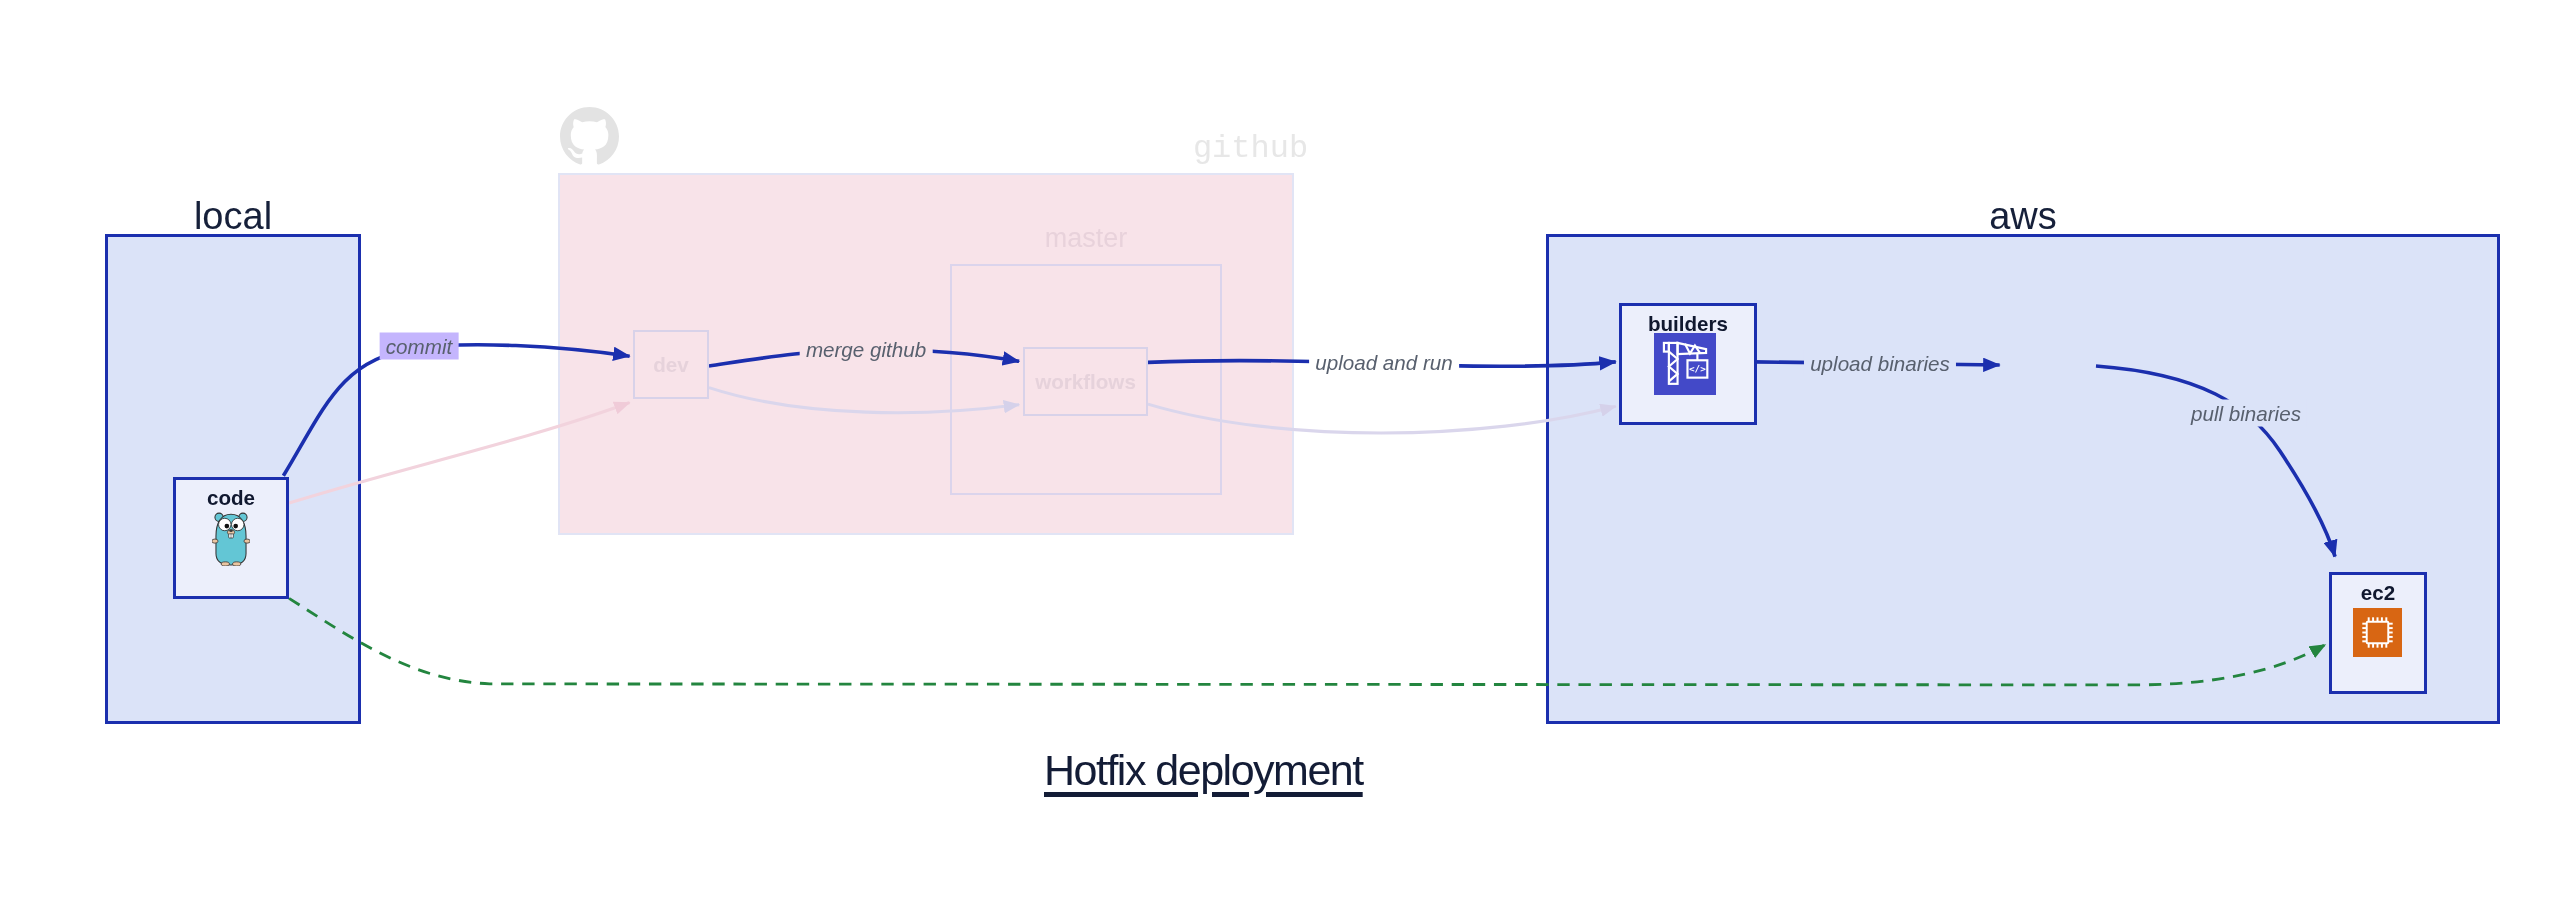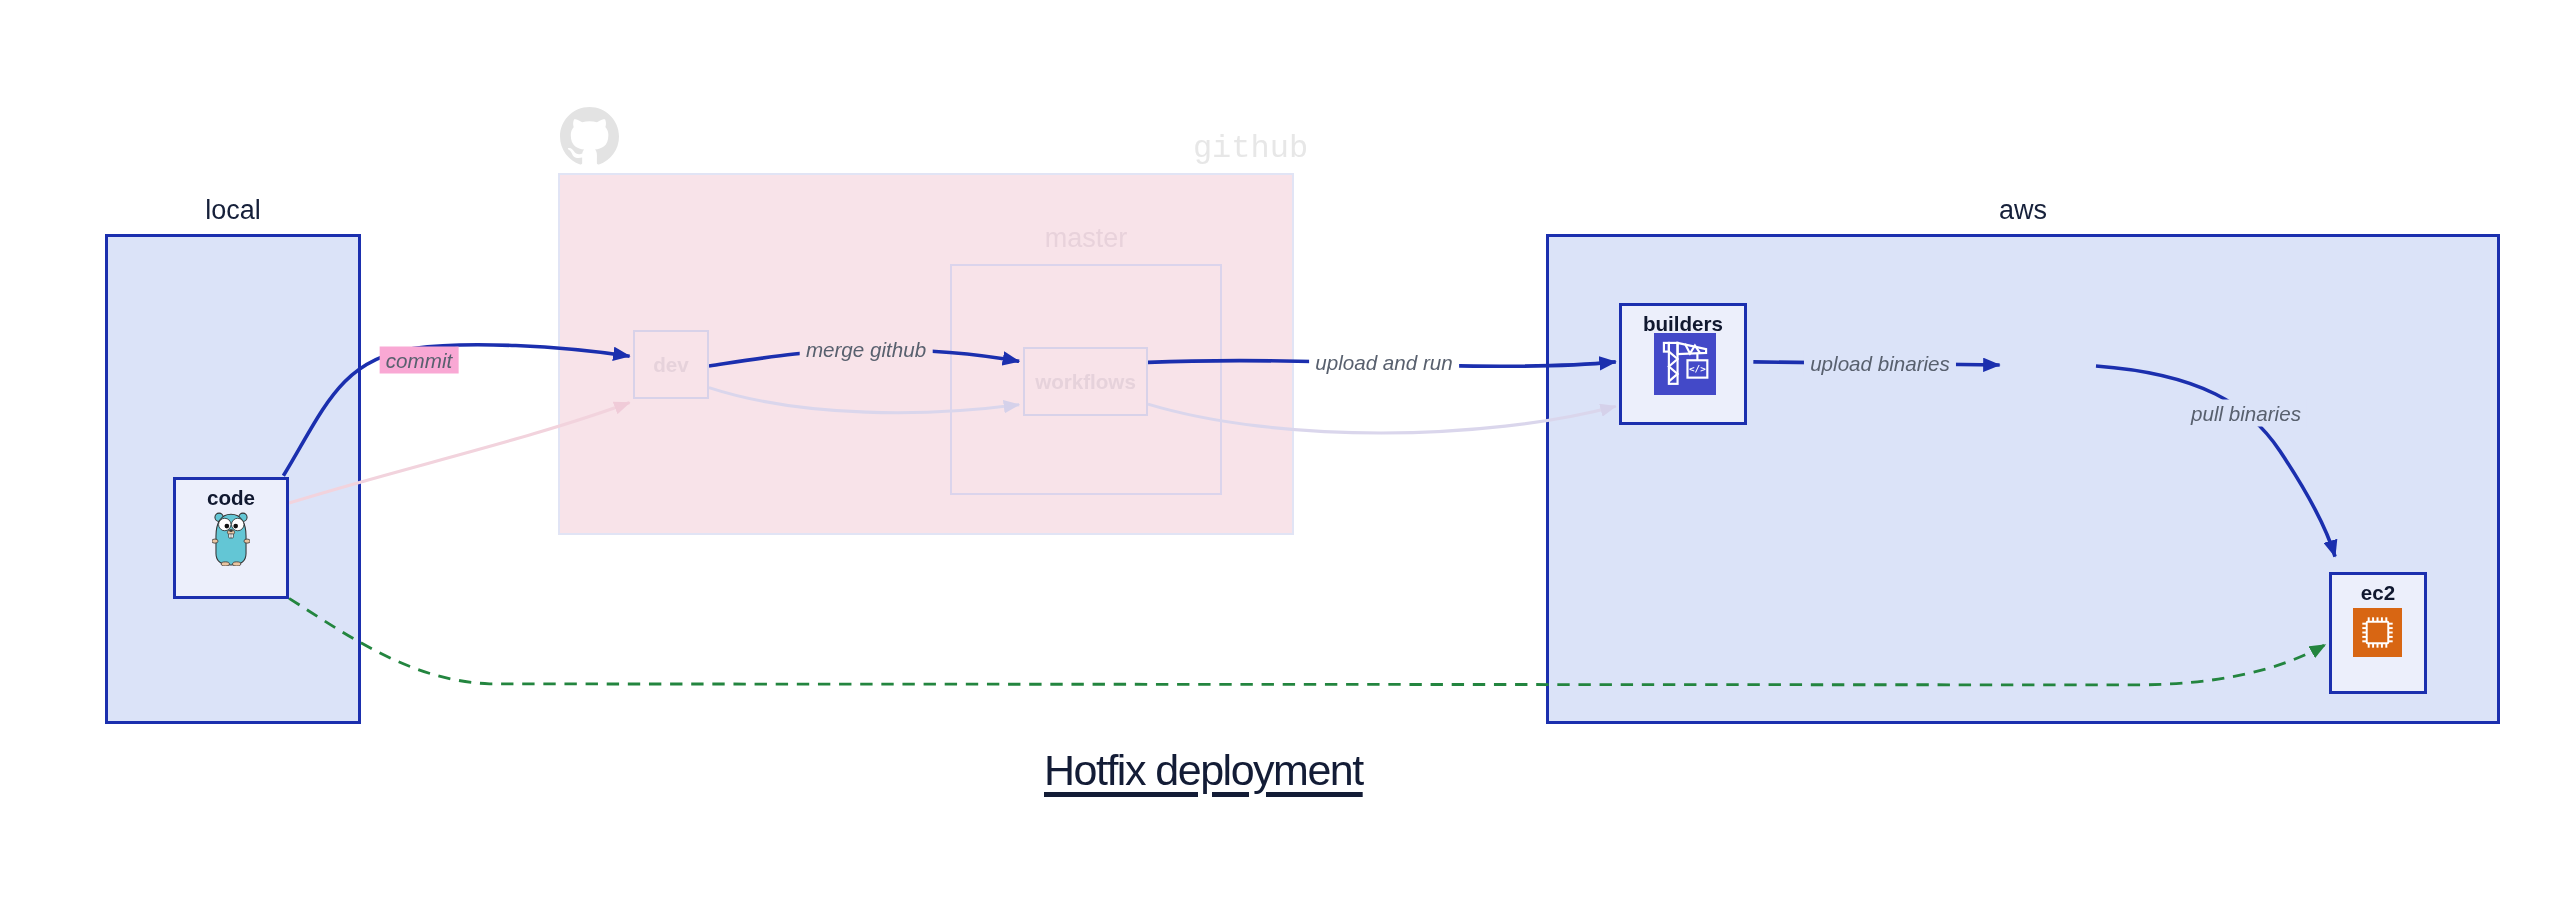--- a/index.html
+++ b/index.html
@@ -12,21 +12,21 @@
   .blue-container{background:#dbe3f8;border:3.1px solid #1b2fae;}
   .pink-container{background:#f8e3e9;border:2.1px solid #e1e4f5;}
   .master-container{background:#f8e3e9;border:2.1px solid #dbd4ec;}
   
   .blue-node{background:#eceffb;border:3.6px solid #1b2fae;}
   .pink-node{background:#f8e3e9;border:2.6px solid #d8d2e9;}
   .node-label{position:absolute;top:6.2px;left:0;right:0;text-align:center;
     font-weight:bold;font-size:20.6px;color:#10182f;}
   .pink-node .node-label{top:50%;transform:translateY(-50%);color:#e6d2db;}
   
-  .group-label{position:absolute;text-align:center;font-size:27px;color:#16203a;}
+  .group-label{position:absolute;text-align:center;font-size:38px;color:#16203a;}
   .ghost-label{color:#e7e7e7;}
   .master-label{color:#e8d2db;font-size:27px;}
   
   .edge-label{position:absolute;transform:translate(-50%,-50%);
     font-style:italic;font-size:20.6px;color:#58606e;white-space:nowrap;
     padding:0 6.2px;line-height:27px;}
   
   .title{position:absolute;font-size:43px;letter-spacing:-1.5px;
     color:#131c36;text-decoration:underline;text-decoration-thickness:4.6px;
     text-underline-offset:7.2px;}
@@ -106,21 +106,21 @@
   </div>
 
   <div class="abs pink-node" style="left:633px;top:330px;width:76px;height:69px;">
     <div class="node-label">dev</div>
   </div>
 
   <div class="abs pink-node" style="left:1023px;top:347px;width:125px;height:69px;">
     <div class="node-label">workflows</div>
   </div>
 
-  <div class="abs blue-node" style="left:1619px;top:303px;width:128px;height:122px;">
+  <div class="abs blue-node" style="left:1619px;top:303px;width:138px;height:122px;">
     <div class="node-label">builders</div>
     <svg class="abs" style="left:32px;top:27px;" width="62" height="62" viewBox="0 0 100 100">
       <rect x="0" y="0" width="100" height="100" fill="#4349c8"></rect>
       <g stroke="#fff" stroke-width="3.5" fill="none">
         <rect x="16" y="16" width="8" height="14"></rect>
         <rect x="24" y="16" width="14" height="66"></rect>
         <path d="M24,30 L38,42 L24,54 L38,66 L24,78"></path>
         <path d="M38,16 L84,26 L84,32 L38,34 Z"></path>
         <path d="M50,17.5 L58,33 L66,20 L74,32"></path>
         <path d="M70,32 L70,44"></path>
@@ -154,21 +154,21 @@
         <line x1="19" y1="68" x2="27" y2="68"></line>
         <line x1="73" y1="32" x2="81" y2="32"></line>
           <line x1="73" y1="41" x2="81" y2="41"></line>
         <line x1="73" y1="50" x2="81" y2="50"></line>
           <line x1="73" y1="59" x2="81" y2="59"></line>
         <line x1="73" y1="68" x2="81" y2="68"></line>
       </g>
     </svg>
   </div>
 
-  <div class="edge-label" style="left:419px;top:346px;background:#f9a8d4;margin-top:14px;">commit</div>
+  <div class="edge-label" style="left:419px;top:346px;background:#c4b5fd;">commit</div>
   <div class="edge-label" style="left:866px;top:349px;background:#f8e3e9;">merge github</div>
   <div class="edge-label" style="left:1384px;top:362px;background:#ffffff;">upload and run</div>
   <div class="edge-label" style="left:1880px;top:363px;background:#dbe3f8;">upload binaries</div>
   <div class="edge-label" style="left:2246px;top:413px;background:#dbe3f8;">pull binaries</div>
 
   <div class="title" style="left:1044px;width:515px;top:746px;">Hotfix deployment</div>
 
 </div>
 
 

